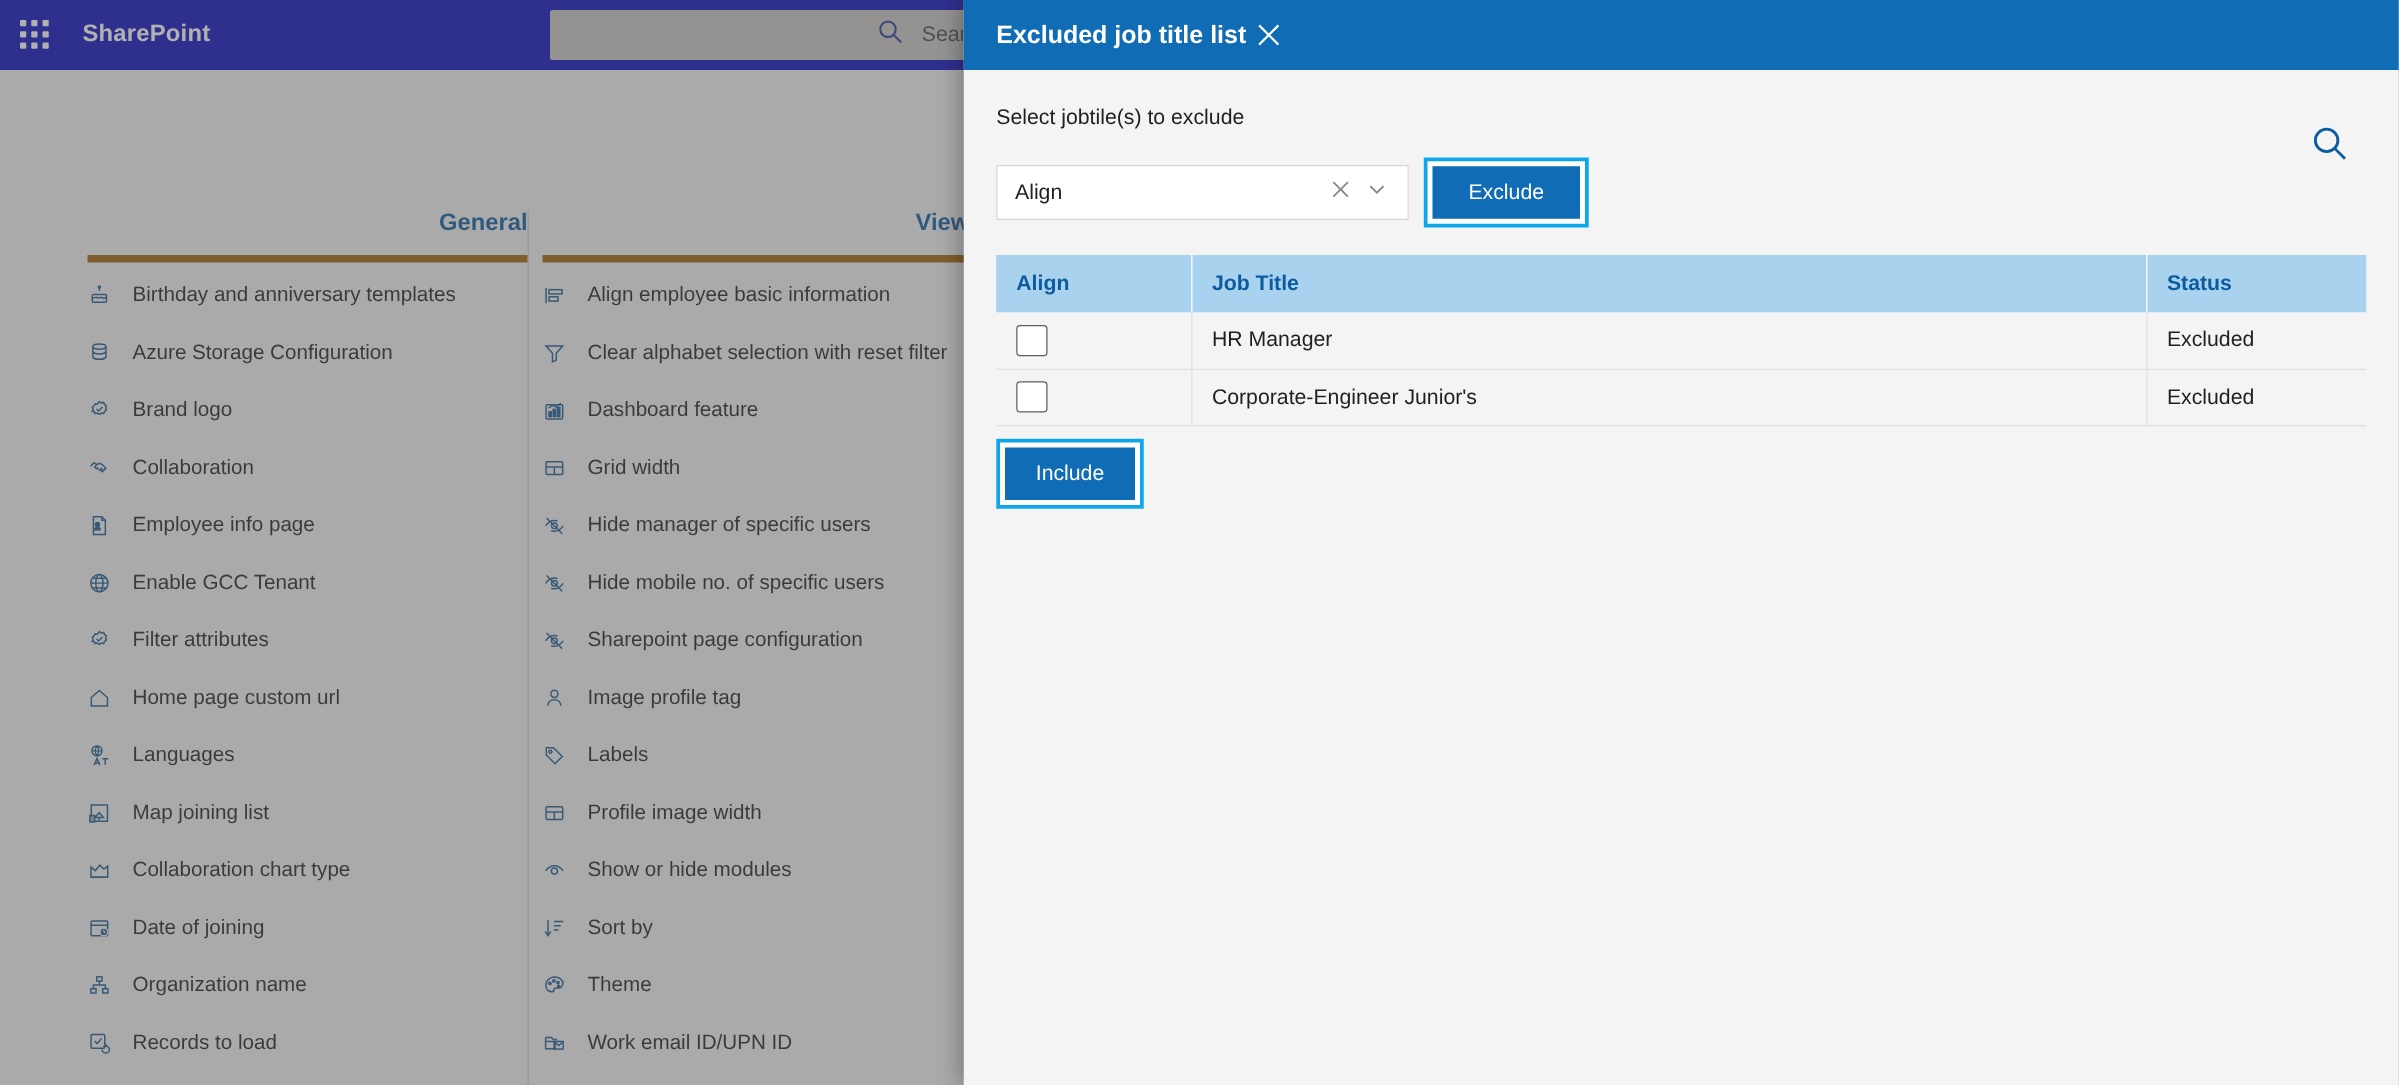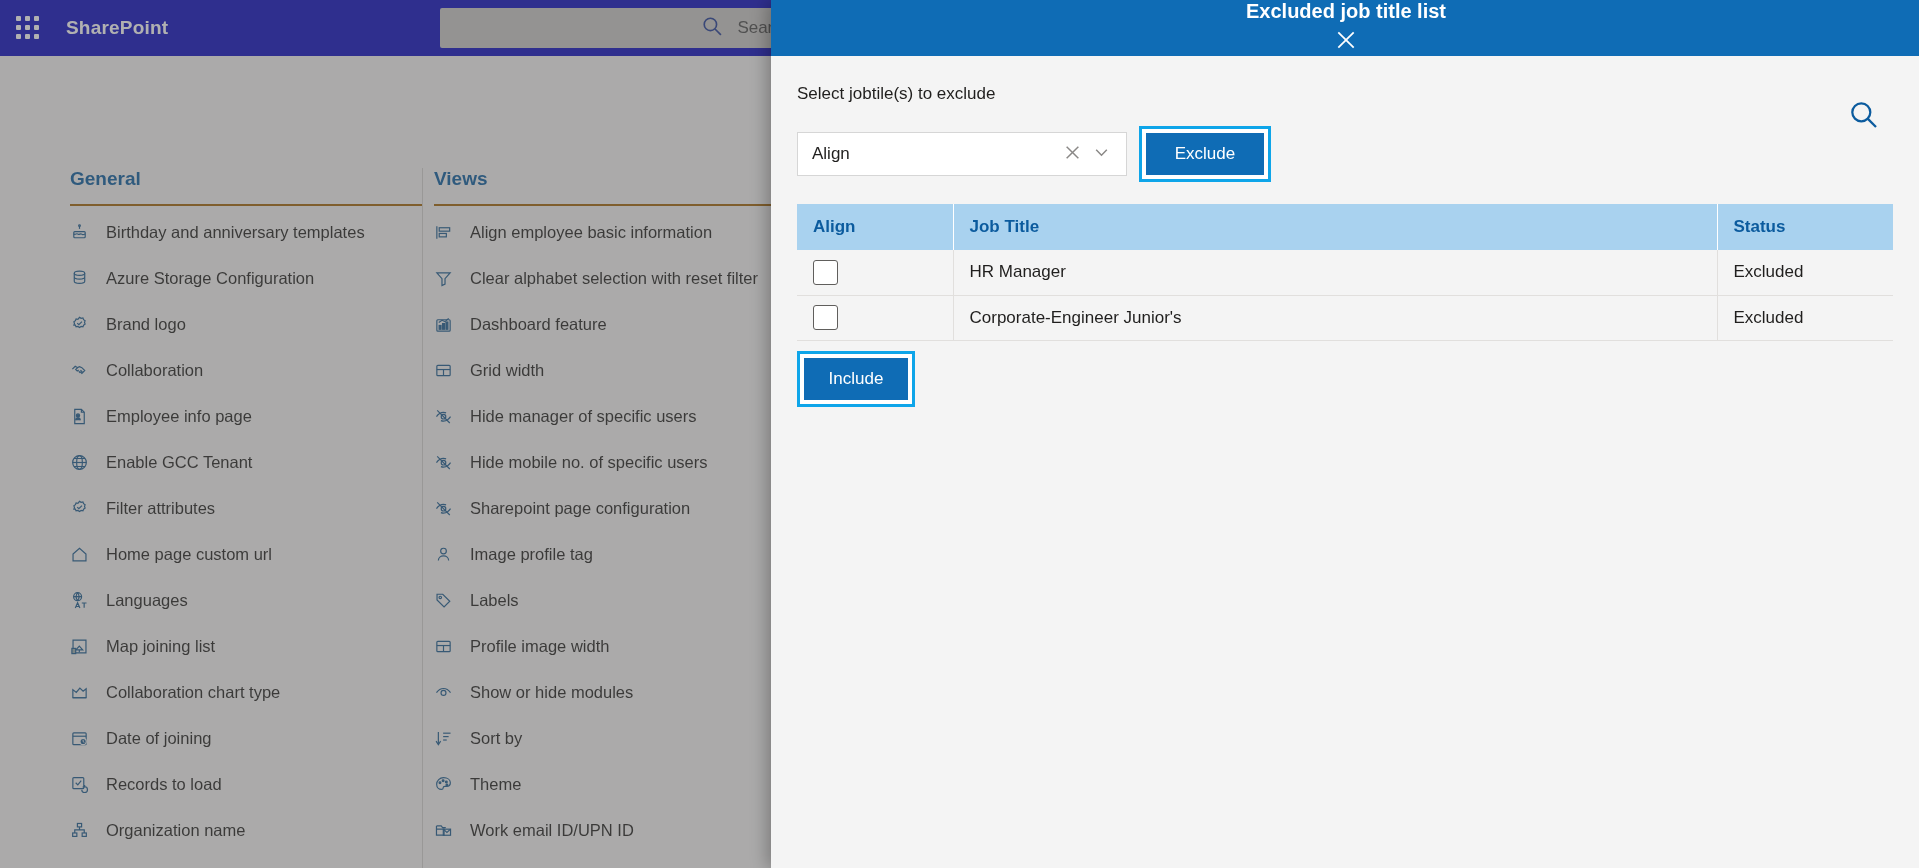--- a/index.html
+++ b/index.html
@@ -51,21 +51,21 @@
   .settings-search span.ph { color: #8a8886; font-size: 16px; margin-left: 12px; }
 
   .cols { position: absolute; left: 0; top: 56px; width: 1919px; height: 812px; }
   .col {
     position: absolute; top: 56px; width: 352px;
   }
   .col-general { left: 70px; }
   .col-views   { left: 434px; }
   .col-head {
     font-size: 19px; font-weight: bold; color: #0b5b9e;
-    padding: 0 0 14px 0; border-bottom: 2px solid #a16207;
+    padding: 0 0 14px 0; border-bottom: 6px solid #a16207; text-align: right;
   }
   .col-sep {
     position: absolute; top: 56px; width: 1px; background: #d2d0ce;
   }
   .sep1 { left: 422px; height: 812px; }
   .sep2 { left: 786px; height: 812px; }
   .nav-item {
     display: flex; align-items: center; height: 40px; margin-top: 6px;
     color: #201f1e; font-size: 16.5px; white-space: nowrap;
   }
@@ -80,21 +80,21 @@
   }
 
   
   .panel {
     position: absolute; right: 0; top: 0; width: 1148px; height: 868px;
     background: #f4f4f4;
     box-shadow: -4px 0 16px rgba(0,0,0,0.28);
   }
   .panel-header {
     height: 56px; background: #0F6CB5; display: flex; align-items: center;
-    padding: 0 24px 0 26px; justify-content: flex-start; flex-direction: column;
+    padding: 0 24px 0 26px; justify-content: flex-start;
   }
   .panel-title { color: #fff; font-size: 20px; font-weight: bold; }
   .panel-close {
     width: 36px; height: 36px; display: flex; align-items: center;
     justify-content: center; color: #fff; cursor: pointer;
   }
   .panel-subtitle {
     margin: 28px 0 0 26px; font-size: 17px; color: #201f1e;
   }
 
@@ -287,38 +287,38 @@
                     <line x1="3" y1="7.6" x2="17" y2="7.6"></line>
                     <circle cx="13.8" cy="13.2" r="3.3" fill="#1b5a8e" stroke="#f3f2f1"></circle>
                     <path d="M13.8 11.4v1.9l1.3.9" stroke="#f3f2f1" stroke-width="1"></path>
                   </svg>
                 </span>
                 <span>Date of joining</span>
               </div>
               <div class="nav-item">
                 <span class="ic">
                   <svg width="19" height="19" viewBox="0 0 20 20" fill="none" stroke="#1b5a8e" stroke-width="1.25">
+                    <rect x="7.8" y="2.6" width="4.4" height="3.6"></rect>
+                    <rect x="2.8" y="12.6" width="4.4" height="3.6"></rect>
+                    <rect x="12.8" y="12.6" width="4.4" height="3.6"></rect>
+                    <path d="M10 6.2v3.2M5 12.6V9.4h10v3.2"></path>
+                  </svg>
+                </span>
+                <span>Organization name</span>
+              </div>
+              <div class="nav-item">
+                <span class="ic">
+                  <svg width="19" height="19" viewBox="0 0 20 20" fill="none" stroke="#1b5a8e" stroke-width="1.25">
                     <rect x="3" y="2.8" width="11.5" height="11.5" rx="1"></rect>
                     <polyline points="6,8.2 8.2,10.4 11.8,6"></polyline>
                     <path d="M12.4 15.4a3 3 0 103 -3" fill="none"></path>
                     <polyline points="15.4,10.4 15.4,12.6 13.2,12.6"></polyline>
                   </svg>
                 </span>
                 <span>Records to load</span>
-              </div>
-              <div class="nav-item">
-                <span class="ic">
-                  <svg width="19" height="19" viewBox="0 0 20 20" fill="none" stroke="#1b5a8e" stroke-width="1.25">
-                    <rect x="7.8" y="2.6" width="4.4" height="3.6"></rect>
-                    <rect x="2.8" y="12.6" width="4.4" height="3.6"></rect>
-                    <rect x="12.8" y="12.6" width="4.4" height="3.6"></rect>
-                    <path d="M10 6.2v3.2M5 12.6V9.4h10v3.2"></path>
-                  </svg>
-                </span>
-                <span>Organization name</span>
               </div>
             </div>
         </div>
 
         <div class="col col-views">
           <div class="col-head">Views</div>
           <div id="list-views">
               <div class="nav-item">
                 <span class="ic">
                   <svg width="19" height="19" viewBox="0 0 20 20" fill="none" stroke="#1b5a8e" stroke-width="1.25">

